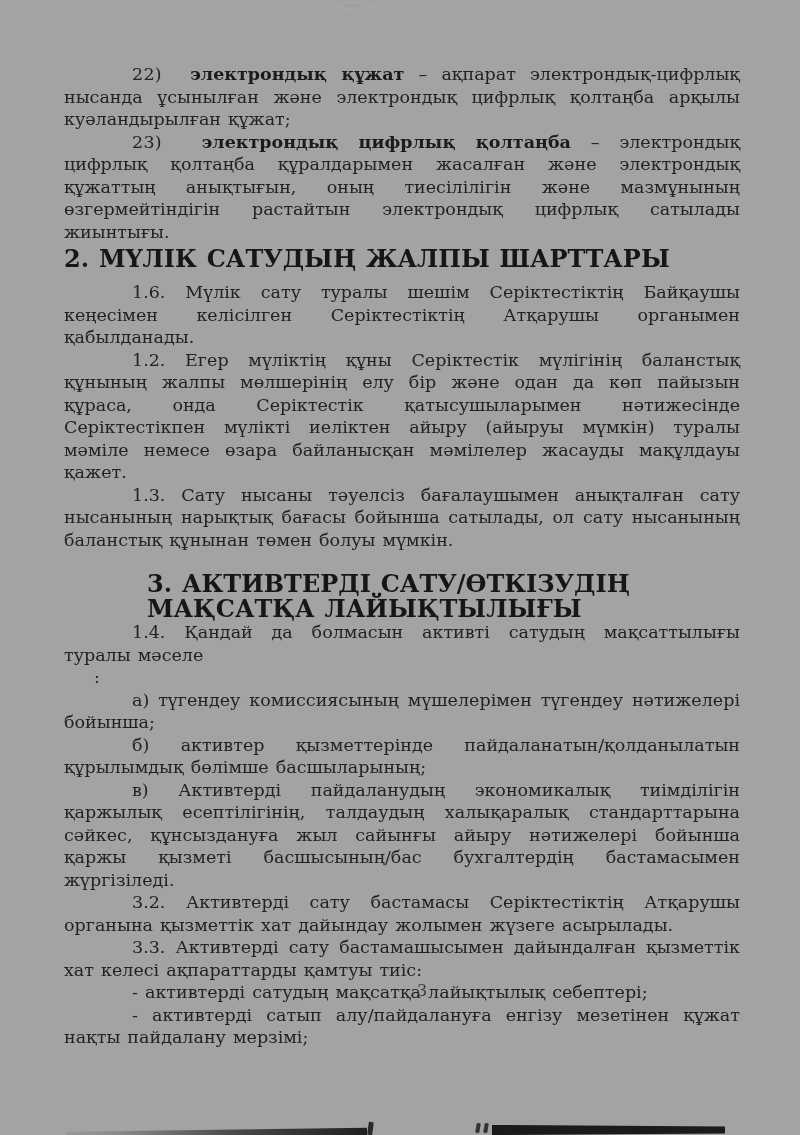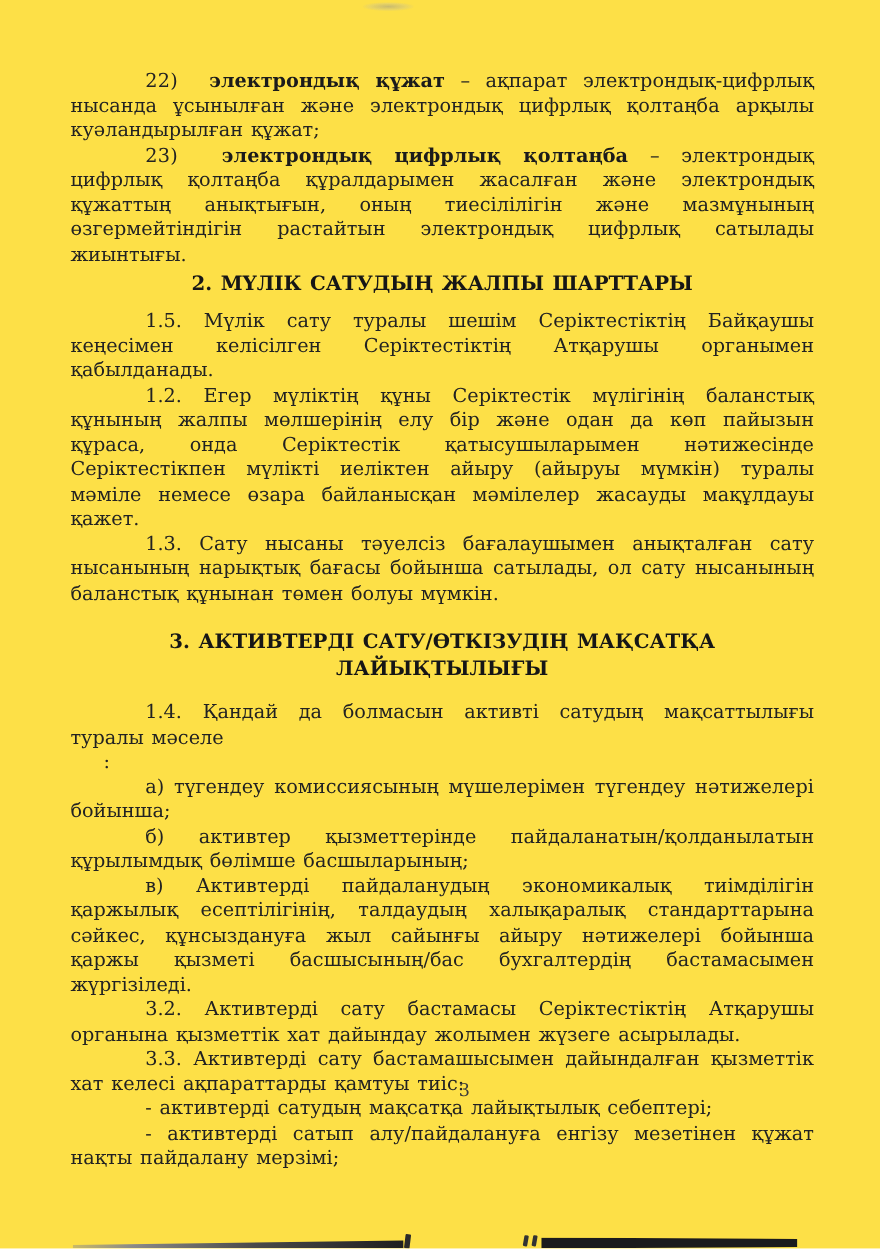--- a/index.html
+++ b/index.html
@@ -4,21 +4,21 @@
 <style>
   html, body {
     margin: 0;
     padding: 0;
     background: #ffffff;
   }
   .page {
     position: relative;
     width: 800px;
     height: 1135px;
-    background: #fde047;
+    background: #a3a3a3;
     font-family: "DejaVu Serif", "Liberation Serif", serif;
     color: #222222;
     overflow: hidden;
   }
   .content {
     position: absolute;
     left: 64px;
     top: 63px;
     width: 676px;
     font-size: 17.5px;
@@ -35,30 +35,30 @@
     text-align: left;
   }
   .term-bold {
     font-weight: bold;
     color: #1b1b1b;
   }
   .num {
     letter-spacing: 0.3px;
   }
   h2.sect {
-    font-size: 18px;
+    font-size: 24px;
     line-height: 24px;
     font-weight: bold;
-    text-align: center;
+    text-align: left;
     color: #161616;
     margin: 4px 0 10px 0;
   }
   h2.sect3 {
     max-width: 510px;
-    margin: 20px auto 16px auto;
+    margin: 20px auto 0 auto;
     line-height: 25px;
   }
   .page-number {
     position: absolute;
     left: 417px;
     top: 981px;
     font-size: 16px;
     color: #3a3a3a;
   }
   
@@ -119,21 +119,21 @@
   <div class="smudge-top"></div>
 
   <div class="content">
 
     <p><span class="num">22)</span>&nbsp;&nbsp;<span class="term-bold">электрондық құжат</span> <span>– ақпарат электрондық-цифрлық нысанда ұсынылған және электрондық цифрлық қолтаңба арқылы куәландырылған құжат;</span></p>
 
     <p><span class="num">23)</span>&nbsp;&nbsp;<span class="term-bold">электрондық цифрлық қолтаңба</span> <span>– электрондық цифрлық қолтаңба құралдарымен жасалған және электрондық құжаттың анықтығын, оның тиесілілігін және мазмұнының өзгермейтіндігін растайтын электрондық цифрлық сатылады жиынтығы.</span></p>
 
     <h2 class="sect">2. МҮЛІК САТУДЫҢ ЖАЛПЫ ШАРТТАРЫ</h2>
 
-    <p>1.5.  Мүлік сату туралы шешім Серіктестіктің Байқаушы кеңесімен келісілген Серіктестіктің Атқарушы органымен қабылданады.</p>
+    <p>1.6.  Мүлік сату туралы шешім Серіктестіктің Байқаушы кеңесімен келісілген Серіктестіктің Атқарушы органымен қабылданады.</p>
 
     <p>1.2.  Егер мүліктің құны Серіктестік мүлігінің баланстық құнының жалпы мөлшерінің елу бір және одан да көп пайызын құраса, онда Серіктестік қатысушыларымен нәтижесінде Серіктестікпен мүлікті иеліктен айыру (айыруы мүмкін) туралы мәміле немесе өзара байланысқан мәмілелер жасауды мақұлдауы қажет.</p>
 
     <p>1.3.  Сату нысаны тәуелсіз бағалаушымен анықталған сату нысанының нарықтық бағасы бойынша сатылады, ол сату нысанының баланстық құнынан төмен болуы мүмкін.</p>
 
     <h2 class="sect sect3">3. АКТИВТЕРДІ САТУ/ӨТКІЗУДІҢ МАҚСАТҚА ЛАЙЫҚТЫЛЫҒЫ</h2>
 
     <p>1.4.  Қандай да болмасын активті сатудың мақсаттылығы туралы мәселе</p>
 
     <p class="colon-line">:</p>

